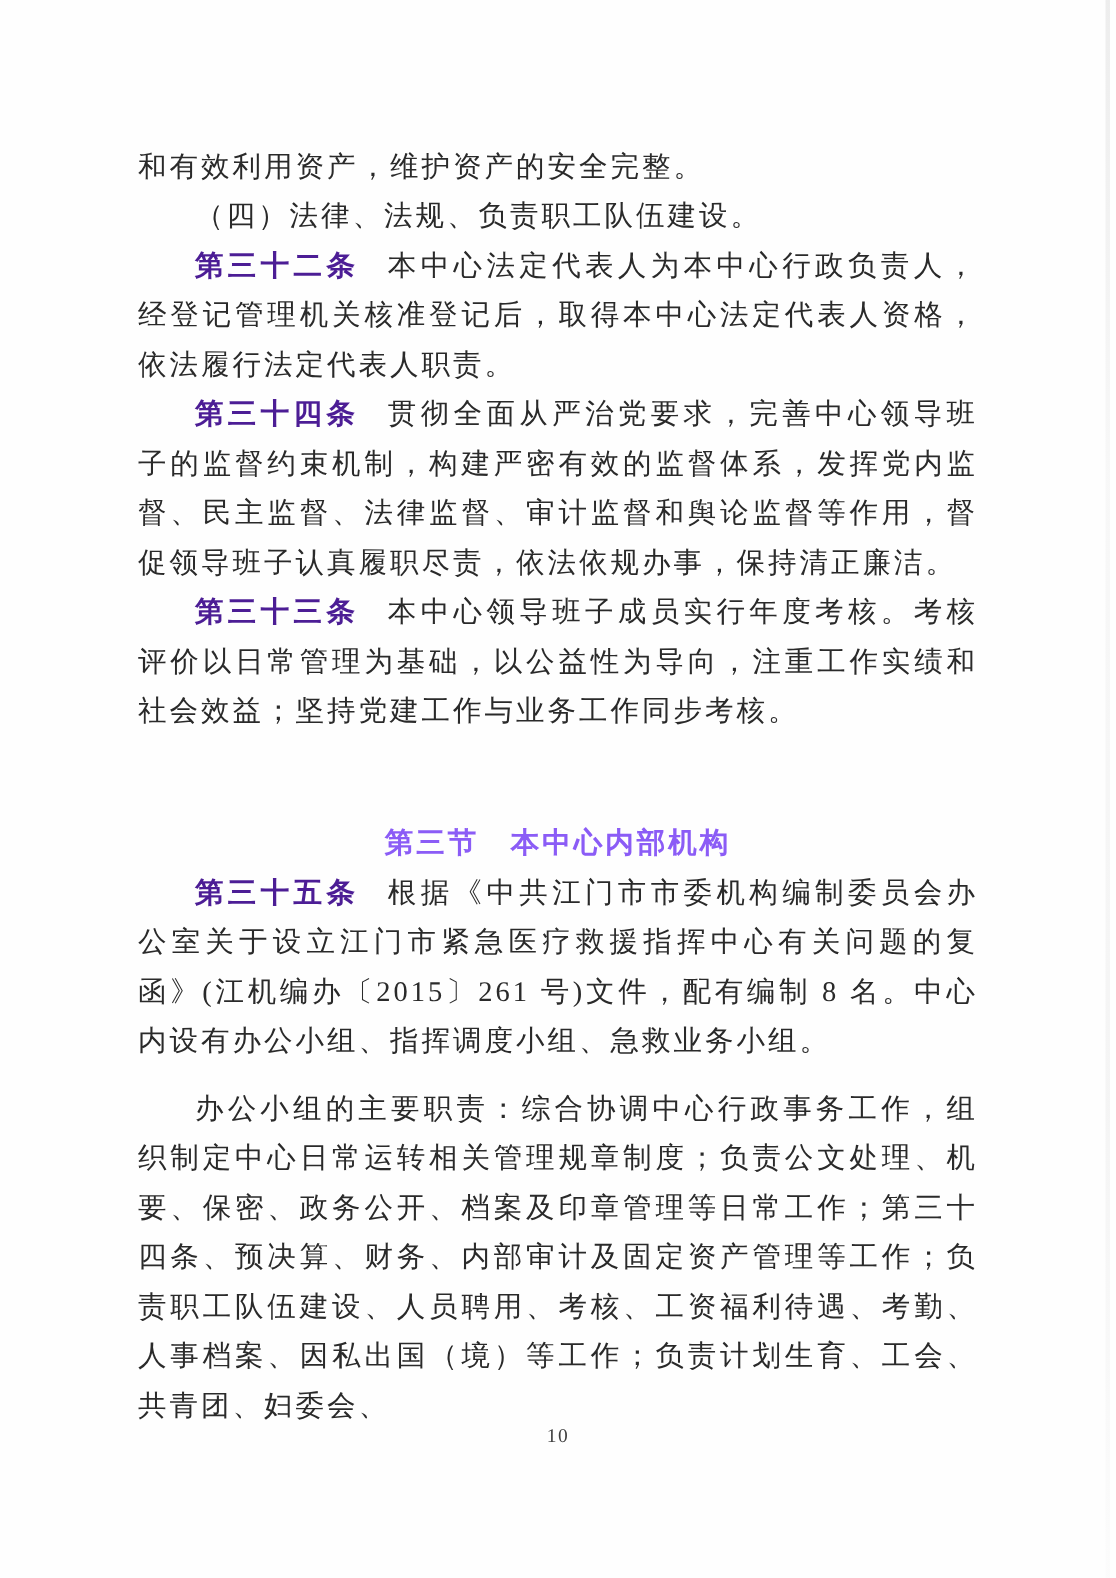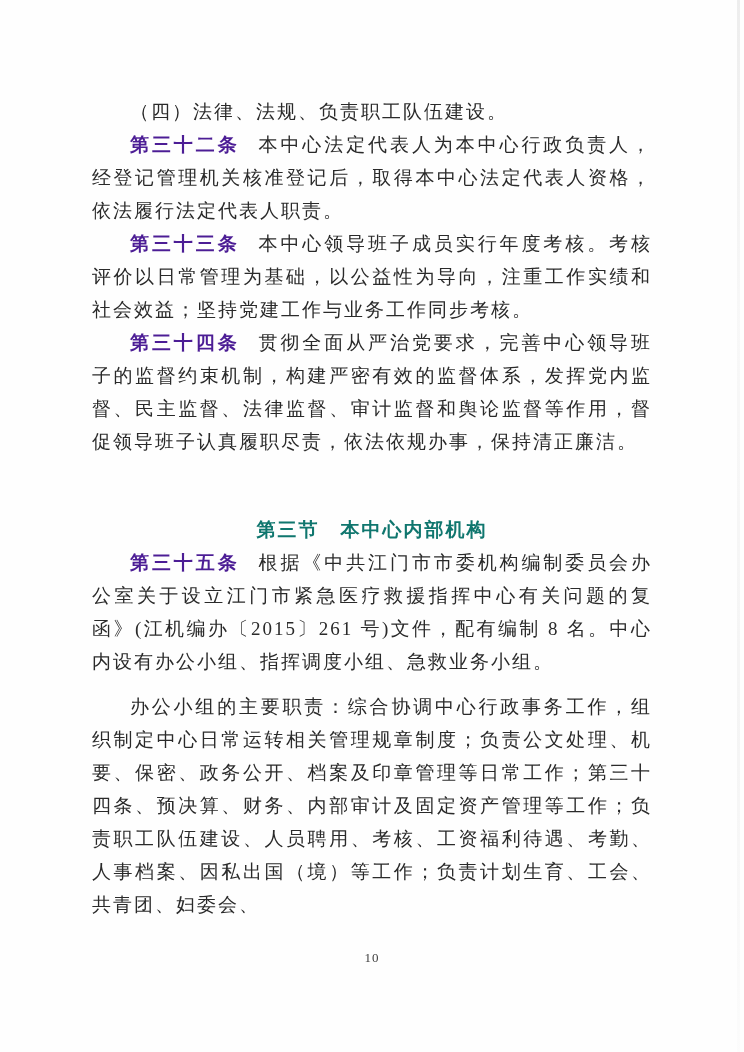--- a/index.html
+++ b/index.html
@@ -50,21 +50,21 @@
     color: #4c1d95;
     margin-right: 1em;
   }
   .section-heading {
     margin: 55px 0 0 0;
     font-size: 19px;
     line-height: 33px;
     letter-spacing: 2px;
     text-align: center;
     font-weight: 600;
-    color: #0f766e;
+    color: #8b5cf6;
   }
   .para.spaced-before {
     margin-top: 12px;
   }
   .footer {
     position: absolute;
     top: 948px;
     left: 0;
     width: 744px;
     text-align: center;
@@ -77,33 +77,34 @@
 </style>
 </head>
 <body>
 
 <div class="page">
 
   <div class="edge-line"></div>
 
   <main class="content">
 
+    <p class="para no-indent">和有效利用资产，维护资产的安全完整。</p>
 
     <p class="para">（四）法律、法规、负责职工队伍建设。</p>
 
     <p class="para">
       <span class="lead">第三十二条</span><span>本中心法定代表人为本中心行政负责人，经登记管理机关核准登记后，取得本中心法定代表人资格，依法履行法定代表人职责。</span>
     </p>
 
     <p class="para">
-      <span class="lead">第三十三条</span><span>本中心领导班子成员实行年度考核。考核评价以日常管理为基础，以公益性为导向，注重工作实绩和社会效益；坚持党建工作与业务工作同步考核。</span>
+      <span class="lead">第三十四条</span><span>贯彻全面从严治党要求，完善中心领导班子的监督约束机制，构建严密有效的监督体系，发挥党内监督、民主监督、法律监督、审计监督和舆论监督等作用，督促领导班子认真履职尽责，依法依规办事，保持清正廉洁。</span>
     </p>
 
     <p class="para">
-      <span class="lead">第三十四条</span><span>贯彻全面从严治党要求，完善中心领导班子的监督约束机制，构建严密有效的监督体系，发挥党内监督、民主监督、法律监督、审计监督和舆论监督等作用，督促领导班子认真履职尽责，依法依规办事，保持清正廉洁。</span>
+      <span class="lead">第三十三条</span><span>本中心领导班子成员实行年度考核。考核评价以日常管理为基础，以公益性为导向，注重工作实绩和社会效益；坚持党建工作与业务工作同步考核。</span>
     </p>
 
     <h2 class="section-heading">第三节　本中心内部机构</h2>
 
     <p class="para">
       <span class="lead">第三十五条</span><span>根据《中共江门市市委机构编制委员会办公室关于设立江门市紧急医疗救援指挥中心有关问题的复函》(江机编办〔2015〕261 号)文件，配有编制 8 名。中心内设有办公小组、指挥调度小组、急救业务小组。</span>
     </p>
 
     <p class="para spaced-before">办公小组的主要职责：综合协调中心行政事务工作，组织制定中心日常运转相关管理规章制度；负责公文处理、机要、保密、政务公开、档案及印章管理等日常工作；第三十四条、预决算、财务、内部审计及固定资产管理等工作；负责职工队伍建设、人员聘用、考核、工资福利待遇、考勤、人事档案、因私出国（境）等工作；负责计划生育、工会、共青团、妇委会、</p>
 

